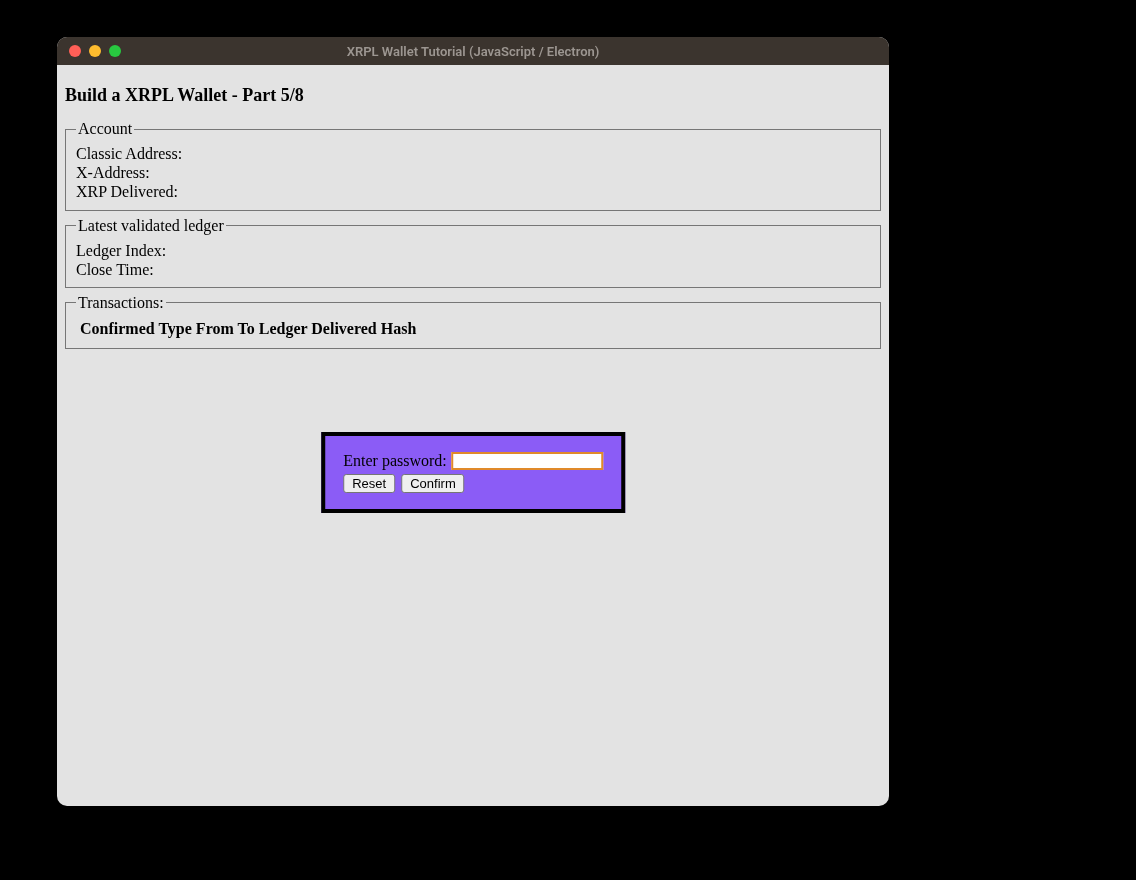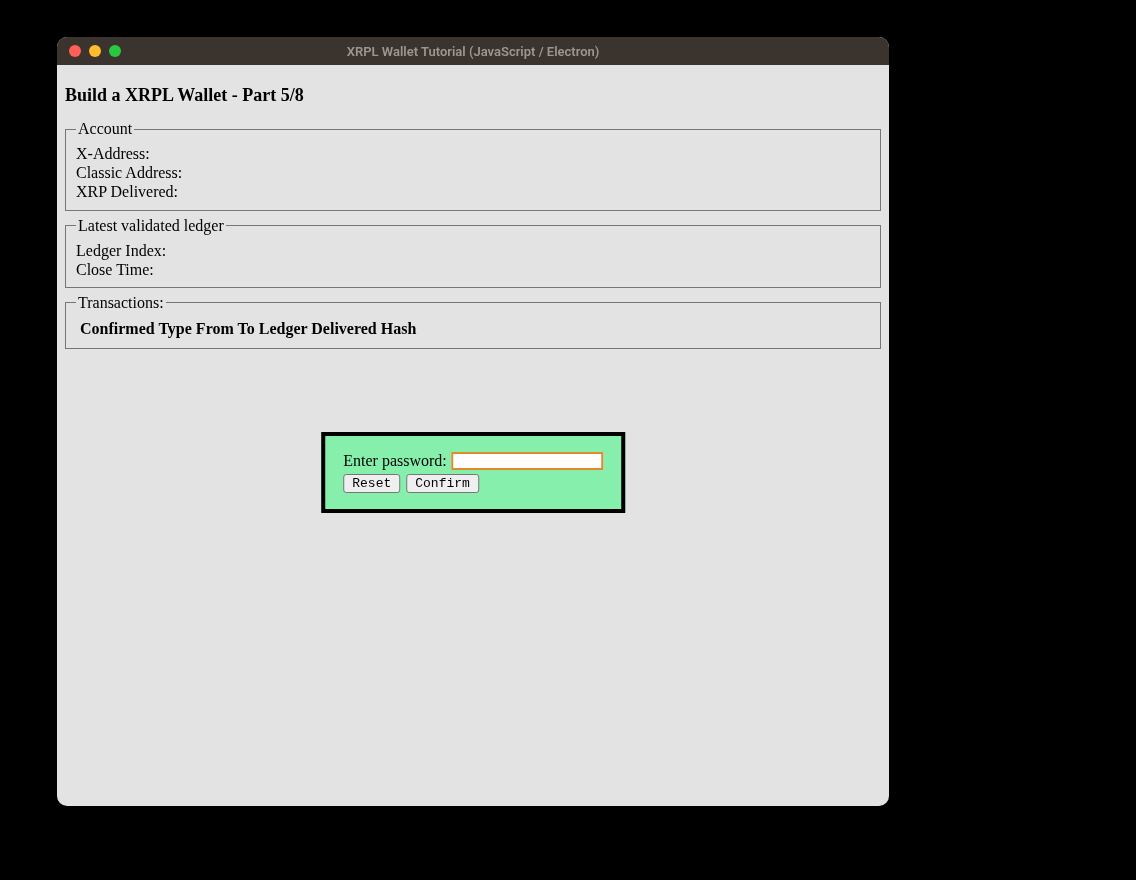--- a/index.html
+++ b/index.html
@@ -82,21 +82,21 @@
     .tx-headers {
       font-weight: bold;
       font-size: 16px;
       padding: 2px 0 2px 4px;
     }
     .modal {
       position: absolute;
       left: 50%;
       top: 395px;
       transform: translateX(-50%);
-      background: #86efac;
+      background: #8b5cf6;
       border: 4px solid #000;
       padding: 16px 18px 16px 18px;
       min-width: 290px;
     }
     .modal-row {
       font-size: 16px;
       font-family: "Times New Roman", Times, serif;
       margin-bottom: 4px;
       display: flex;
       align-items: center;
@@ -109,21 +109,21 @@
       width: 152px;
       outline: none;
       padding: 0 2px;
       font-size: 13px;
     }
     .modal-buttons {
       display: flex;
       gap: 6px;
     }
     .native-button {
-      font-family: Liberation Mono, monospace;
+      font-family: Liberation Sans, sans-serif;
       font-size: 13px;
       background: #efefef;
       border: 1px solid #767676;
       border-radius: 3px;
       padding: 1px 8px;
       cursor: pointer;
     }
   </style>
 </head>
 <body>
@@ -136,22 +136,22 @@
       <div class="traffic-light tl-max"></div>
     </div>
     <div class="title-text">XRPL Wallet Tutorial (JavaScript / Electron)</div>
   </div>
 
   <div class="content">
     <div class="page-title">Build a XRPL Wallet - Part 5/8</div>
 
     <fieldset>
       <legend>Account</legend>
+      <div class="field-row">Classic Address:</div>
       <div class="field-row">X-Address:</div>
-      <div class="field-row">Classic Address:</div>
       <div class="field-row">XRP Delivered:</div>
     </fieldset>
 
     <fieldset>
       <legend>Latest validated ledger</legend>
       <div class="field-row">Ledger Index:</div>
       <div class="field-row">Close Time:</div>
     </fieldset>
 
     <fieldset>

